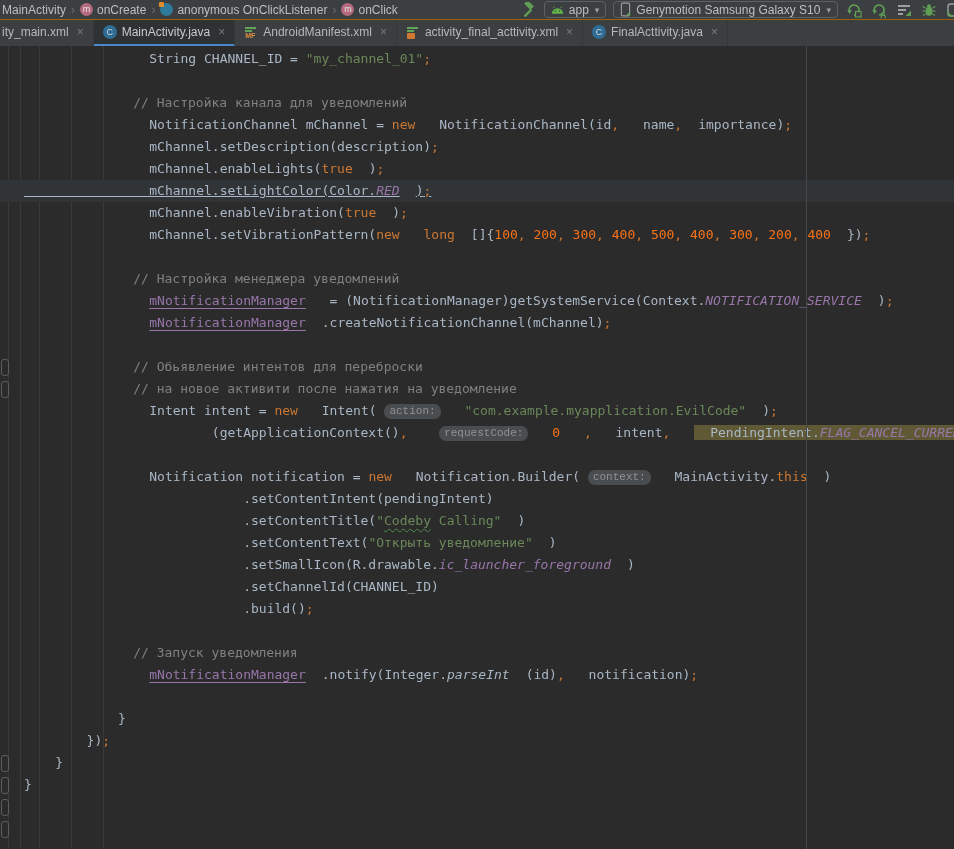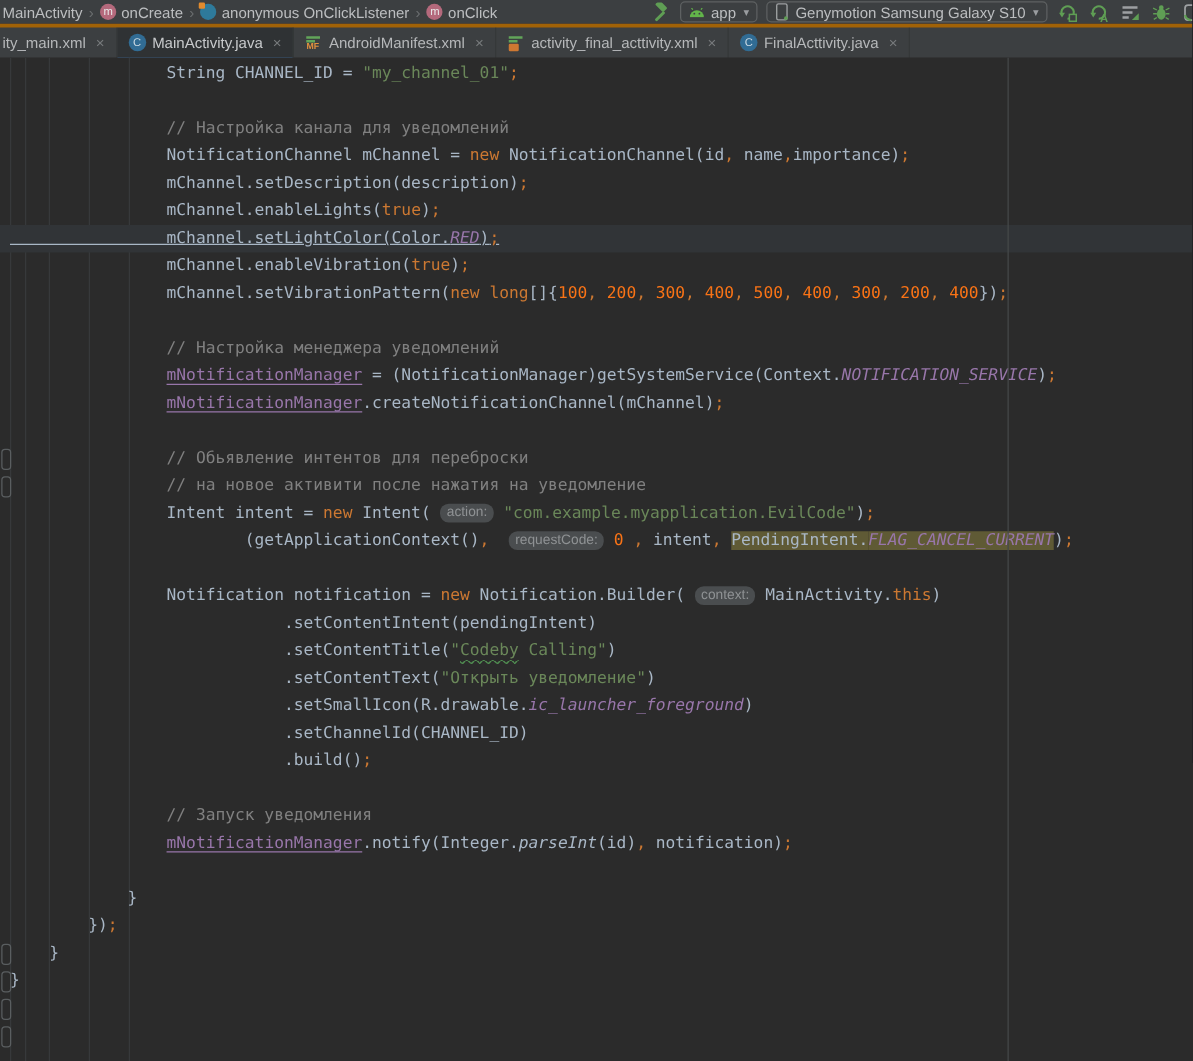--- a/index.html
+++ b/index.html
@@ -21,21 +21,21 @@
   .run-widgets{margin-left:auto;display:flex;align-items:center;gap:7px;padding-right:0;}
   .tb-btn{display:flex;align-items:center;justify-content:center;width:18px;height:18px;
           cursor:pointer;flex:0 0 auto;}
   .combo{display:flex;align-items:center;gap:5px;height:15px;border:1px solid #5e6162;
          border-radius:4px;padding:0 6px;color:#bcbec0;cursor:pointer;background:#3c3f41;}
   .combo .arrow{color:#9a9da0;font-size:9px;margin-left:1px;}
   .cutoff{margin-right:-9px;}
 
   
   .tabbar{position:absolute;top:19px;left:0;right:0;height:27px;background:#3c3f41;
-          border-top:3px solid #a16207;display:flex;align-items:stretch;overflow:hidden;
+          border-top:1px solid #a16207;display:flex;align-items:stretch;overflow:hidden;
           font-size:12px;color:#b6b8ba;}
   .tab{display:flex;align-items:center;padding:0 9px;border-bottom:3px solid transparent;
        border-right:1px solid #353839;cursor:pointer;white-space:nowrap;}
   .tab.active{background:#2f3234;border-bottom:3px solid #4a88c7;color:#c8cacc;}
   .tab .ficon{margin-right:5px;}
   .tab-close{margin-left:8px;color:#787b7d;font-size:12px;cursor:pointer;}
   .ficon{display:inline-block;width:14px;height:14px;position:relative;flex:0 0 auto;}
   .java-class-icon{border-radius:50%;background:#316c94;color:#cddbe4;text-align:center;
        font-size:9px;line-height:14px;}
   .manifest-icon i,.xml-icon i{position:absolute;left:1px;top:2px;width:11px;height:2px;background:#62a559;}
@@ -46,31 +46,31 @@
   .xml-icon .blk{position:absolute;left:1px;bottom:0;width:8px;height:6px;background:#ce7832;border-radius:1px;}
 
   
   .editor{position:absolute;top:46px;left:0;right:0;bottom:0;background:#2b2b2b;overflow:hidden;}
   .iguide{position:absolute;top:0;bottom:0;width:1px;background:#37393b;z-index:1;}
   .margin-line{position:absolute;top:0;bottom:0;left:806px;width:1px;background:#454849;z-index:3;}
   .code{position:absolute;top:2px;left:0;right:0;z-index:2;}
   .code-line{height:22px;line-height:22px;white-space:pre;padding-left:8px;
              font-family:"DejaVu Sans Mono","Liberation Mono",monospace;font-size:13px;color:#a9b7c6;}
   .caret-line{background:#313437;text-decoration:underline;}
-  .tok-plain{color:#a9b7c6;}
+  .tok-plain{color:#a9b7c6;padding-left:16px;}
   .tok-kw{color:#cc7832;}
   .tok-str{color:#6a8759;}
   .tok-num{color:#f97316;}
   .tok-cmt{color:#808080;}
   .tok-punct{color:#cc7832;}
   .tok-field{color:#9876aa;text-decoration:underline;text-decoration-thickness:1px;text-underline-offset:3px;}
   .tok-const{color:#9876aa;font-style:italic;}
   .tok-staticm{color:#a9b7c6;font-style:italic;}
   .tok-hint{display:inline-block;background:#4a4d4f;color:#8f9294;border-radius:7px;
-            padding:0 5px;font-family:Liberation Sans, sans-serif;font-size:11px;
+            padding:0 5px;font-family:Liberation Mono, monospace;font-size:11px;
             height:15px;line-height:15px;vertical-align:1px;}
   .hl{background:#5f5a35;}
   .wavy{text-decoration:underline wavy #4f8d50;text-decoration-thickness:1px;text-underline-offset:3px;}
   .fold-marker{position:absolute;left:1px;width:6px;height:15px;border:1px solid #5a5e60;
                border-radius:3px;z-index:4;cursor:pointer;}
 </style>
 </head>
 <body>
 
 <div class="screen">

